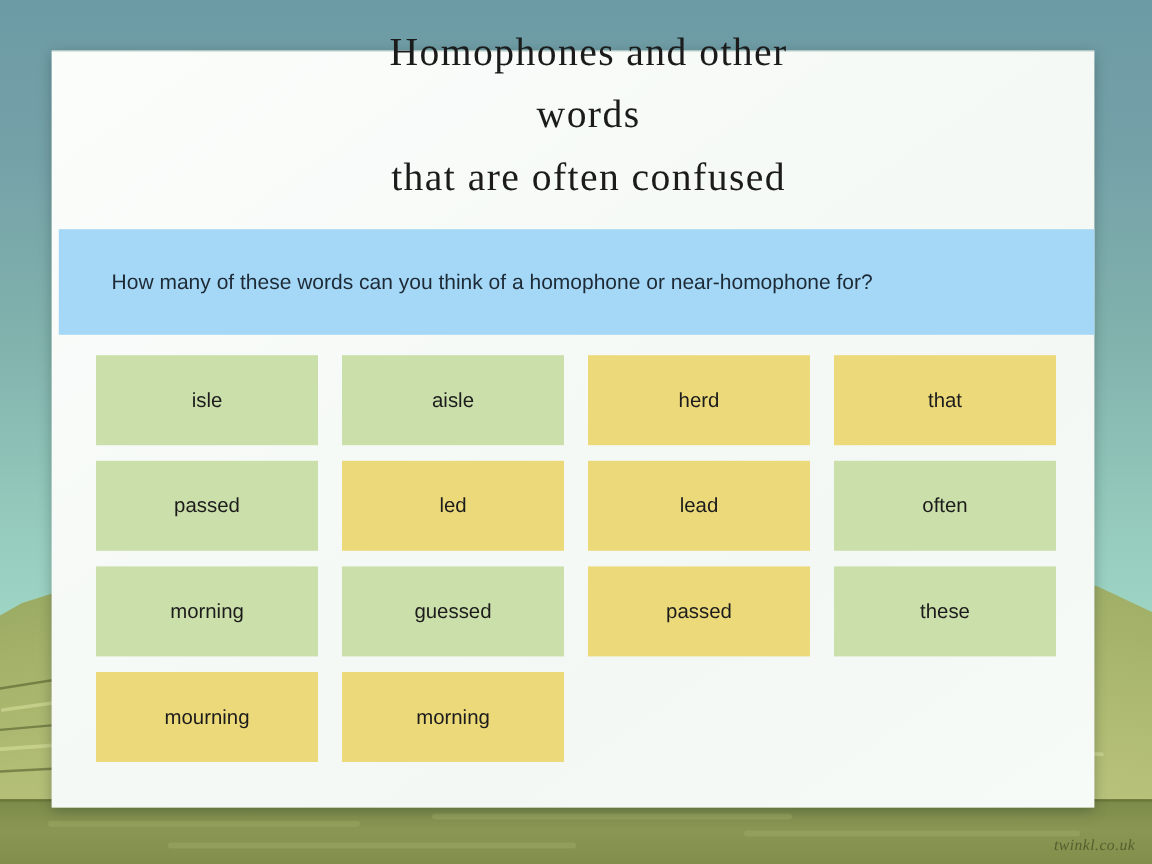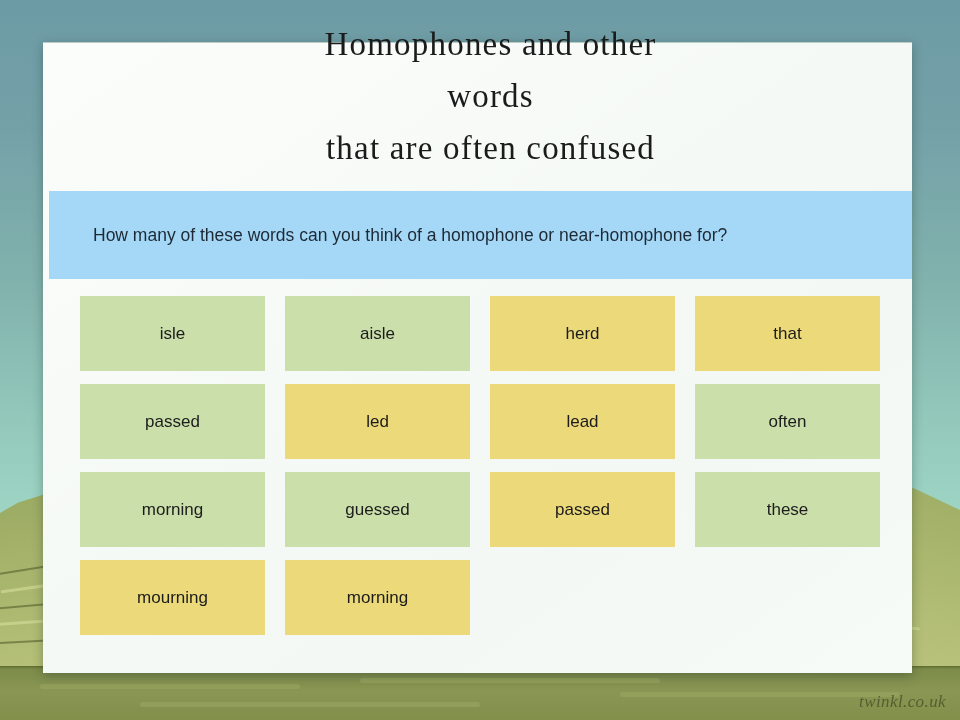--- a/index.html
+++ b/index.html
@@ -66,21 +66,21 @@
     border-radius: 4px;
     background: rgba(150, 163, 95, 0.75);
   }
 
   .watermark {
     position: absolute;
     right: 14px;
     bottom: 8px;
     font-family: "Liberation Serif", serif;
     font-style: italic;
-    font-size: 17px;
+    font-size: 13px;
     color: rgba(70, 80, 36, 0.78);
     letter-spacing: 0.4px;
   }
 
   
   .card {
     position: absolute;
     left: 43px;
     top: 42px;
     width: 869px;

